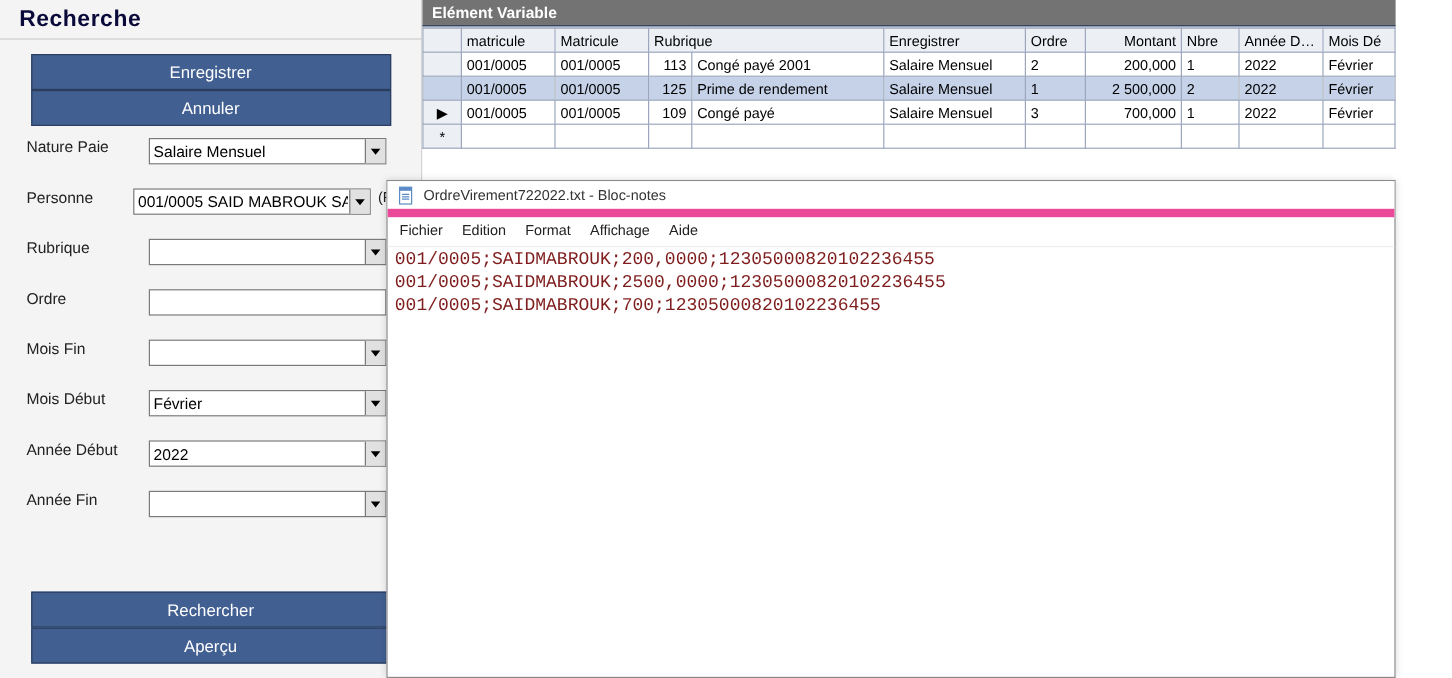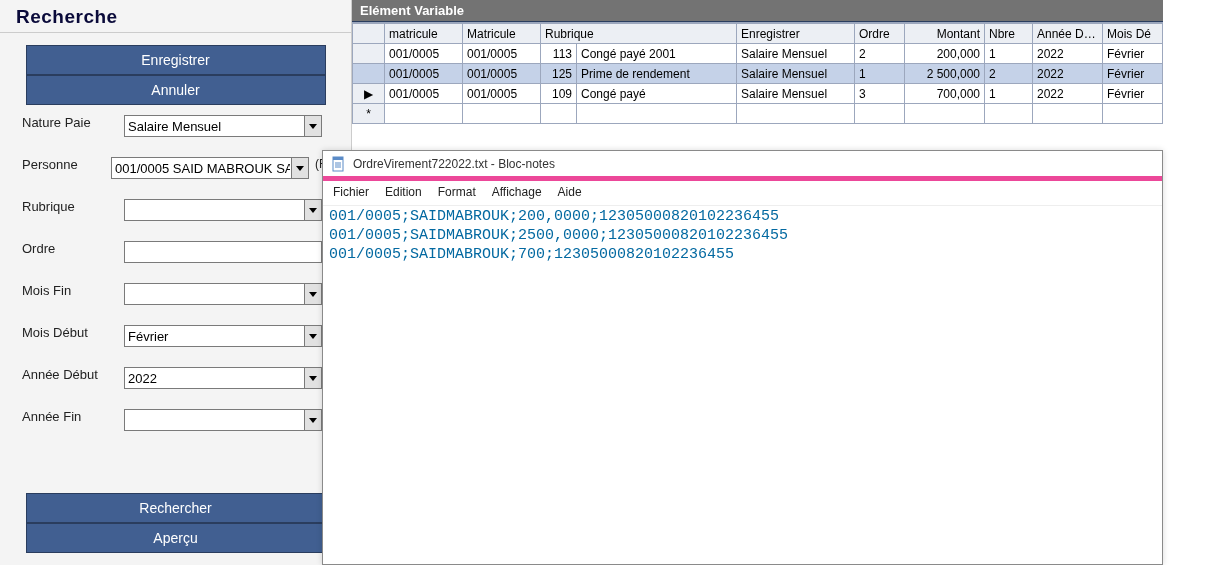--- a/index.html
+++ b/index.html
@@ -28,25 +28,25 @@
   .grid-wrap { border-top:1px solid #9ca7bd; }
   table.grid { border-collapse:collapse; width:100%; table-layout:fixed; }
   .grid th, .grid td { border:1px solid #9ca7bd; padding:2px 4px; font-size:12px; height:20px; overflow:hidden; white-space:nowrap; text-overflow:ellipsis; }
   .grid th { background:#eceff4; font-weight:normal; text-align:left; }
   .grid td { background:#fff; }
   .grid tr.selected td { background:#c5d2e8; }
   .grid td.rowhdr, .grid th.rowhdr { background:#eceff4; text-align:center; width:32px; }
   .grid td.num { text-align:right; }
 
   .notepad { position:absolute; top:150px; left:-30px; right:0; bottom:0; background:#fff; border:1px solid #8a8a8a; box-shadow:0 0 6px rgba(0,0,0,0.15); font-family:Consolas, "Courier New", monospace; }
-  .np-title { display:flex; align-items:center; gap:6px; height:30px; padding:0 8px; background:#fff; border-bottom:5px solid #ec4899; font-family:"Segoe UI", Tahoma, sans-serif; font-size:12px; color:#333; }
+  .np-title { display:flex; align-items:center; gap:6px; height:30px; padding:0 8px; background:#fff; border-bottom:7px solid #ec4899; font-family:"Segoe UI", Tahoma, sans-serif; font-size:12px; color:#333; }
   .np-title .icon { width:16px; height:16px; }
   .np-menu { display:flex; gap:16px; padding:4px 10px 6px 10px; font-family:"Segoe UI", Tahoma, sans-serif; font-size:12px; color:#222; border-bottom:1px solid #eee; }
   .np-menu span { cursor:default; }
-  .np-content { padding:2px 6px; font-size:15px; line-height:1.25; white-space:pre; color:#0369a1; overflow:hidden; }
+  .np-content { padding:2px 6px; font-size:15px; line-height:1.25; white-space:pre; color:#7f1d1d; overflow:hidden; }
 </style>
 </head>
 <body>
 
 <div class="root">
 
   <div class="left-panel">
     <div class="search-title">Recherche</div>
 
     <div class="btn">Enregistrer</div>

